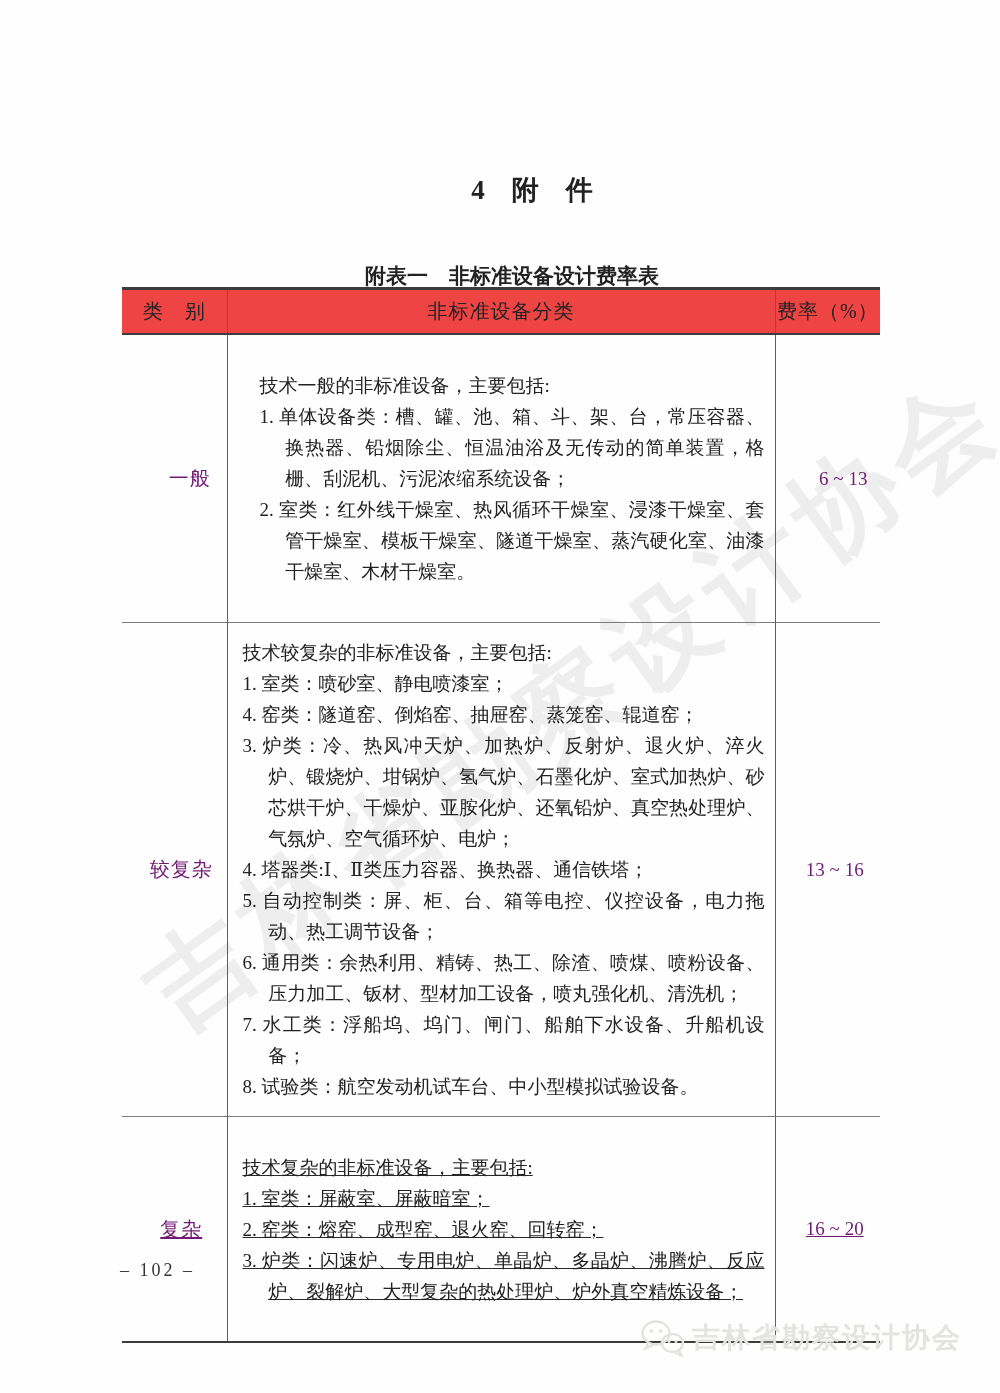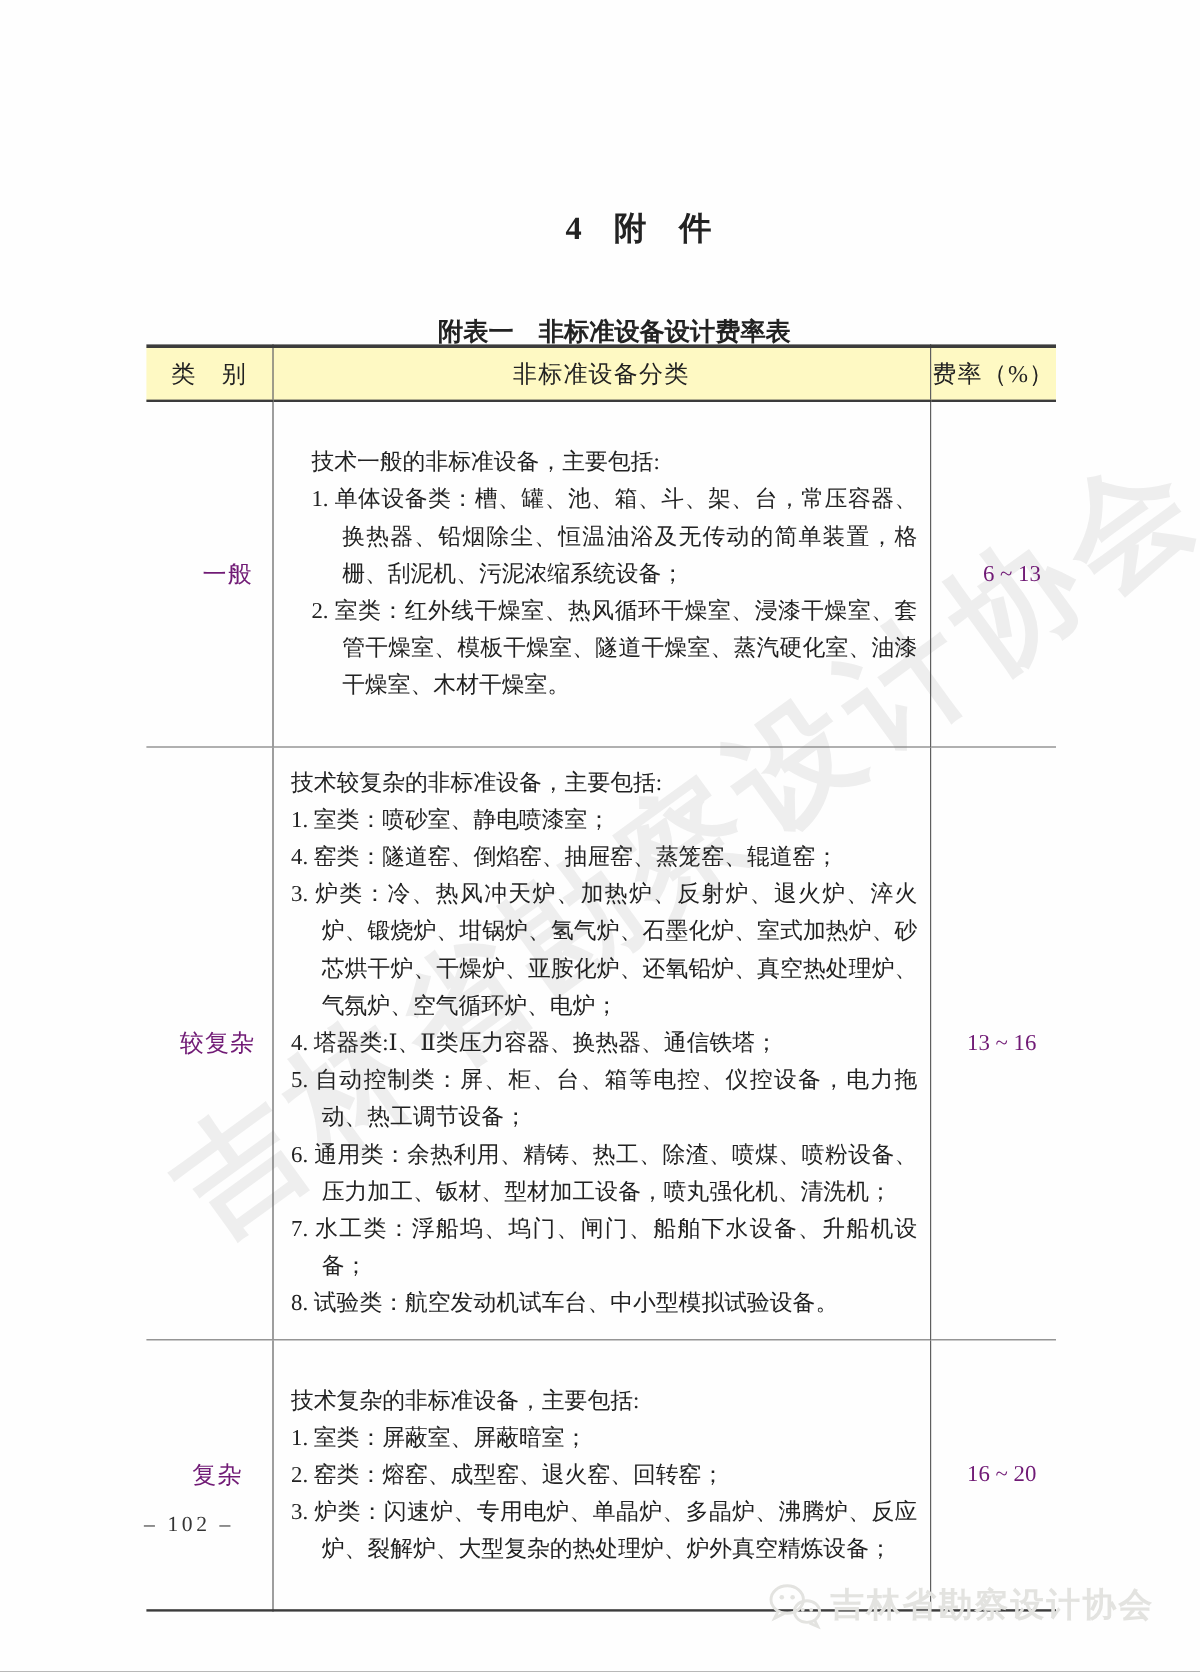--- a/index.html
+++ b/index.html
@@ -47,40 +47,40 @@
     border-top:3px solid #3c3c3c;
     border-bottom:2px solid #3c3c3c;
     z-index:2;
     background:transparent;
   }
   col.c-cat{width:105px;}
   col.c-desc{width:548px;}
   col.c-rate{width:105px;}
   .fee-table th{
     height:41px;
-    background:#fef9c3;
+    background:#ef4444;
     border-bottom:2px solid #3c3c3c;
     font-size:20px;font-weight:normal;
     color:#222;
     letter-spacing:1px;
   }
   .fee-table td{vertical-align:middle;}
   .fee-table th:first-child,.fee-table td:first-child{border-right:1px solid #5f5f5f;}
   .fee-table th:last-child,.fee-table td:last-child{border-left:1px solid #5f5f5f;margin-top:41px;}
   .fee-table tbody tr + tr td{border-top:1px solid #7c7c7c;padding-left:15px;}
   td.cat,td.rate{
     text-align:center;
     font-size:20px;color:#701a75;
     letter-spacing:1px;
   }
   td.rate{font-size:19px;letter-spacing:0;}
   td.desc{padding:14px 10px 14px 14px;}
   tr.r0 td{height:259px;padding-left:32px;}
   tr.r1 td{height:458px;}
-  tr.r2 td{height:196px;}
+  tr.r2 td{height:196px;text-decoration:underline;}
   td.desc p{
     margin:0;
     font-size:19px;
     line-height:31px;
     text-align:justify;
     color:#222;
   }
   td.desc p.item{
     padding-left:1.35em;
     text-indent:-1.35em;

